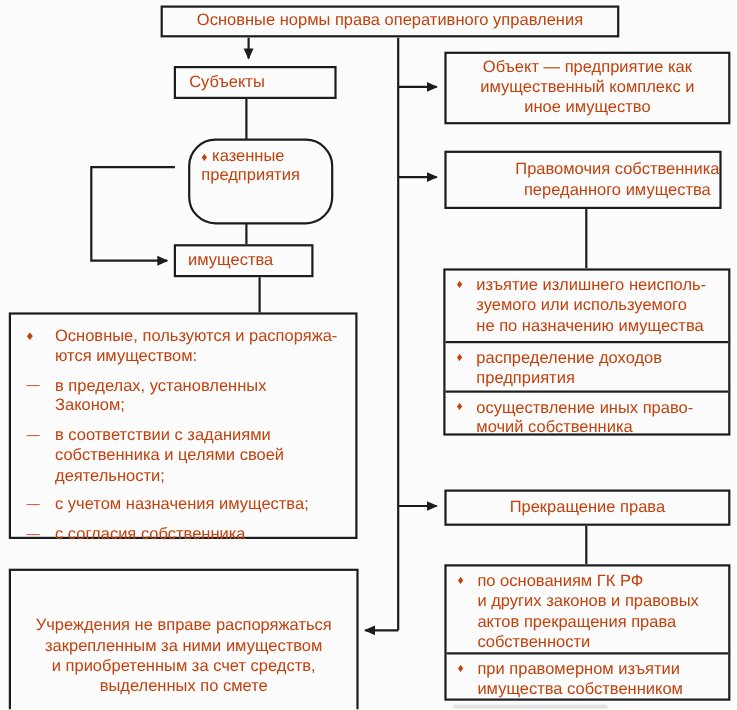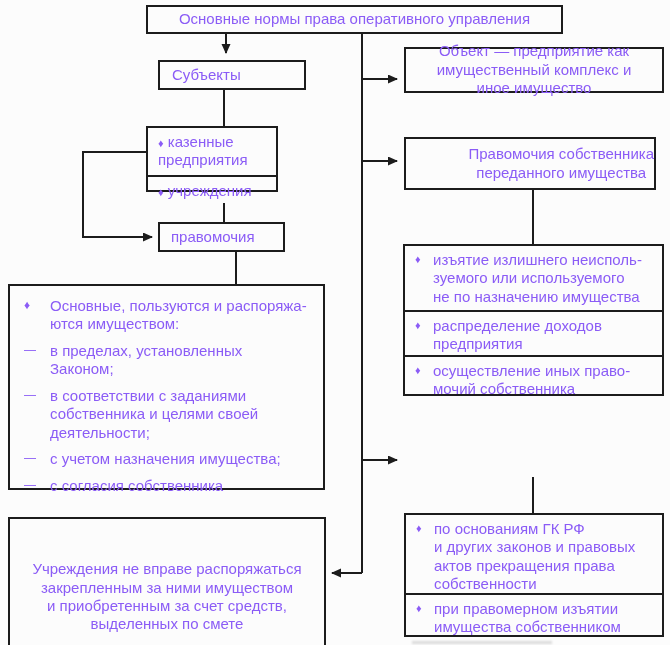--- a/index.html
+++ b/index.html
@@ -1,19 +1,19 @@
 <!DOCTYPE html>
 <html><head>
 <meta charset="utf-8">
 <style>
   html,body{margin:0;padding:0;background:#fcfcfc;}
   .stage{
     position:relative;width:670px;height:645px;background:#fcfcfc;overflow:hidden;
     font-family:"Liberation Sans","DejaVu Sans",sans-serif;
-    color:#8b5cf6;font-size:15px;line-height:1.23;
+    color:#c2410c;font-size:15px;line-height:1.23;
   }
   .lines{position:absolute;left:0;top:0;width:670px;height:645px;}
   .box{
     position:absolute;box-sizing:border-box;border:2px solid #1c1c1c;background:#fcfcfc;
   }
   .vcenter{display:flex;align-items:center;}
   .hcenter{justify-content:center;text-align:center;}
   .txt{white-space:pre-line;}
   .cell{box-sizing:border-box;padding:5px 8px 5px 10px;}
   .cell + .cell{border-top:2px solid #1c1c1c;}
@@ -55,34 +55,30 @@
   </svg>
 
   <div class="box vcenter hcenter" style="left:146px;top:5px;width:417px;height:29px;">
     <div>Основные нормы права оперативного управления</div>
   </div>
 
   <div class="box vcenter" style="left:158px;top:60px;width:148px;height:30px;padding-left:12px;">
     <div>Субъекты</div>
   </div>
 
-  <div class="box" style="left:146px;top:126px;width:132px;height:66px;">
+  <div class="box" style="left:171px;top:126px;width:132px;height:78px;border-radius:25px;">
     <div class="cell" style="height:47px;">
       <span class="inline-marker">♦</span>
       <span class="txt">казенные
 предприятия</span>
     </div>
-    <div class="cell">
-      <span class="inline-marker">♦</span>
-      <span class="txt">учреждения</span>
-    </div>
   </div>
 
   <div class="box vcenter" style="left:158px;top:222px;width:127px;height:30px;padding-left:11px;">
-    <div>правомочия</div>
+    <div>имущества</div>
   </div>
 
   <div class="box" style="left:8px;top:284px;width:317px;height:206px;">
     <div class="powers-inner">
       <div class="li">
         <span class="marker">♦</span>
         <span class="txt">Основные, пользуются и распоряжа-
 ются имуществом:</span>
       </div>
       <div class="li">
@@ -107,21 +103,21 @@
     </div>
   </div>
 
   <div class="box vcenter hcenter" style="left:8px;top:517px;width:318px;height:160px;">
     <div class="txt">Учреждения не вправе распоряжаться
 закрепленным за ними имуществом
 и приобретенным за счет средств,
 выделенных по смете</div>
   </div>
 
-  <div class="box vcenter hcenter" style="left:404px;top:47px;width:260px;height:46px;">
+  <div class="box vcenter hcenter" style="left:404px;top:47px;width:260px;height:66px;">
     <div class="txt">Объект — предприятие как
 имущественный комплекс и
 иное имущество</div>
   </div>
 
   <div class="box vcenter hcenter" style="left:404px;top:137px;width:252px;height:53px;justify-content:flex-end;">
     <div class="txt">Правомочия собственника
 переданного имущества</div>
   </div>
 
@@ -137,20 +133,23 @@
       <span class="txt">распределение доходов
 предприятия</span>
     </div>
     <div class="cell li">
       <span class="marker">♦</span>
       <span class="txt">осуществление иных право-
 мочий собственника</span>
     </div>
   </div>
 
+  <div class="box vcenter hcenter" style="left:404px;top:445px;width:260px;height:33px;">
+    <div>Прекращение права</div>
+  </div>
 
   <div class="box" style="left:404px;top:513px;width:260px;height:124px;">
     <div class="cell li" style="height:78px;">
       <span class="marker">♦</span>
       <span class="txt">по основаниям ГК РФ
 и других законов и правовых
 актов прекращения права
 собственности</span>
     </div>
     <div class="cell li">

